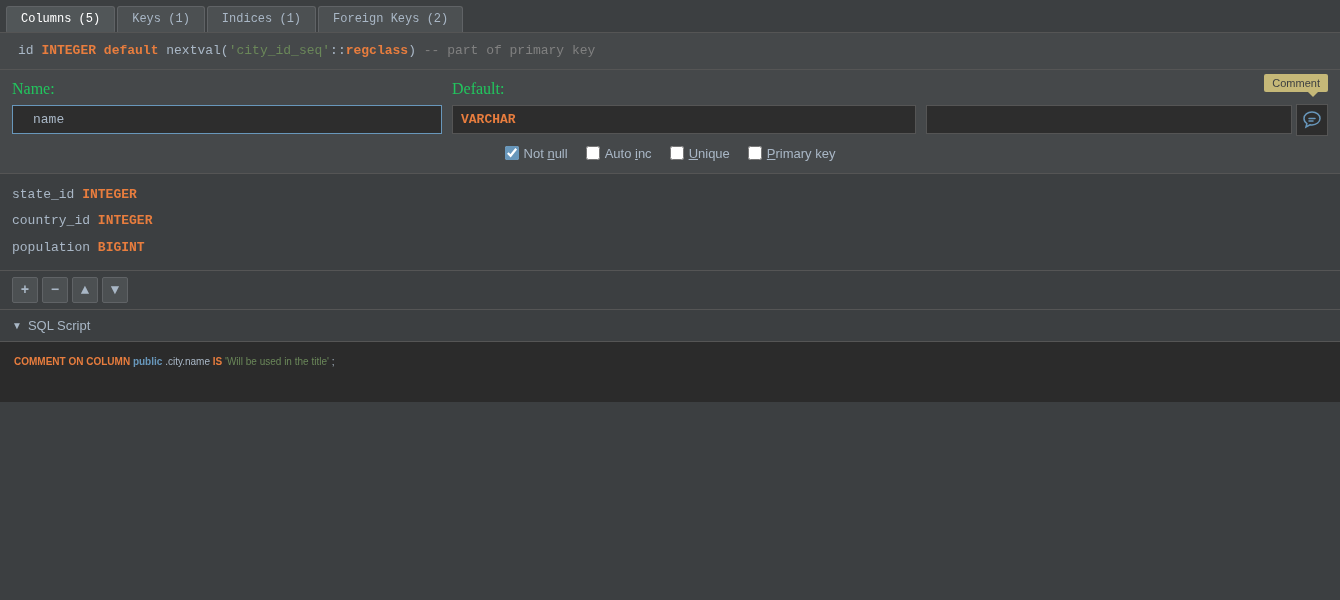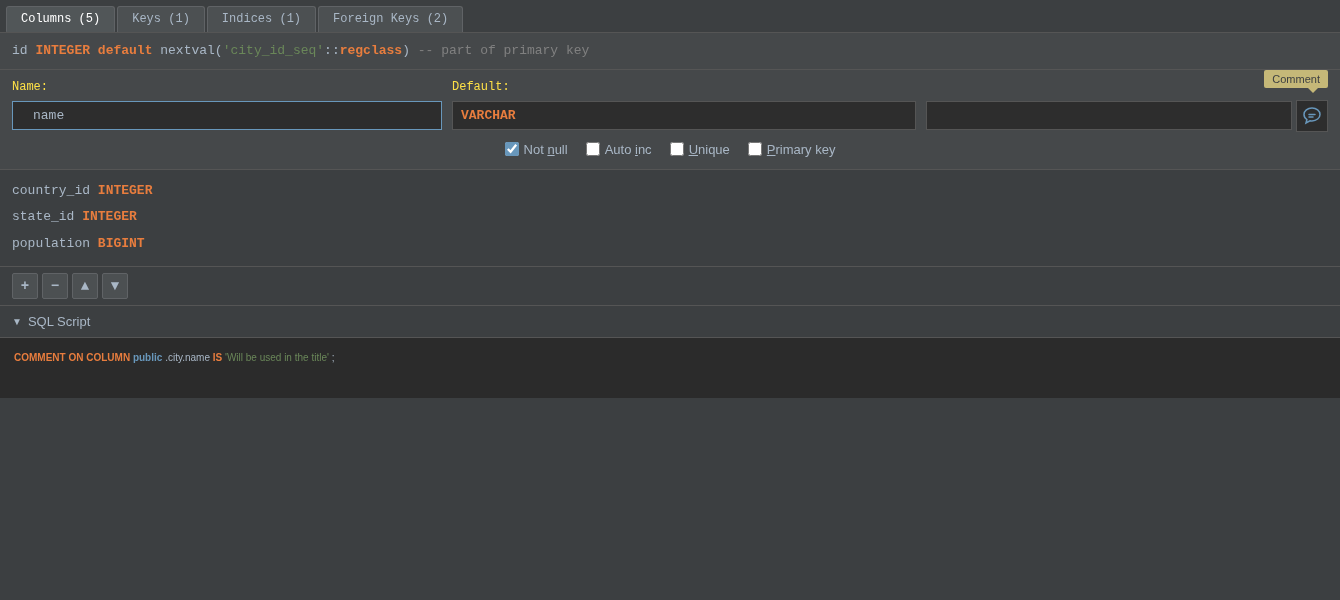--- a/index.html
+++ b/index.html
@@ -33,43 +33,43 @@
       border-radius: 3px 3px 0 0;
     }
     .tab.active {
       background: #515658;
       color: #ffffff;
       border-bottom: 1px solid #515658;
     }
 
     
     .sql-header {
-      padding: 8px 12px;
+      padding: 8px 18px;
       background: #45484a;
       border-bottom: 1px solid #555;
       font-size: 13px;
       line-height: 1.5;
     }
 
     
     .row-editor {
       background: #45484a;
       padding: 10px 12px 12px 12px;
       border-bottom: 1px solid #555;
     }
 
     .field-labels {
       display: flex;
       gap: 0;
       margin-bottom: 6px;
     }
     .field-label {
-      font-family: Liberation Mono, monospace;
-      font-size: 12px;
-      color: #fde047;
+      font-family: Liberation Serif, serif;
+      font-size: 16px;
+      color: #22c55e;
     }
     .field-label.name-lbl { width: 440px; }
     .field-label.type-lbl { width: 420px; }
     .field-label.default-lbl { flex: 1; }
 
     .field-inputs {
       display: flex;
       align-items: center;
       gap: 0;
     }
@@ -316,24 +316,24 @@
       <input type="checkbox" id="cb-pk" style="">
       <label class="checkbox-label" for="cb-pk">
         <span><u>P</u>rimary key</span>
       </label>
     </div>
   </div>
 </div>
 
 <div class="columns-list">
   <div class="col-row">
+    <span class="kw-white">state_id </span><span class="kw-orange">INTEGER</span>
+  </div>
+  <div class="col-row">
     <span class="kw-white">country_id </span><span class="kw-orange">INTEGER</span>
-  </div>
-  <div class="col-row">
-    <span class="kw-white">state_id </span><span class="kw-orange">INTEGER</span>
   </div>
   <div class="col-row">
     <span class="kw-white">population </span><span class="kw-orange">BIGINT</span>
   </div>
 </div>
 
 <div class="toolbar">
   <div class="tool-btn">+</div>
   <div class="tool-btn">−</div>
   <div class="tool-btn">▲</div>

